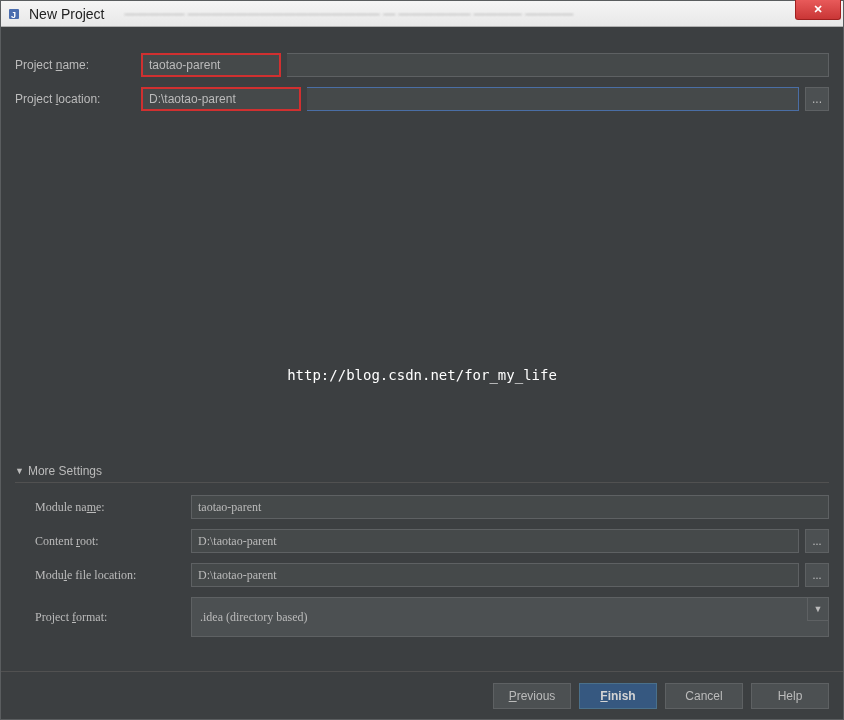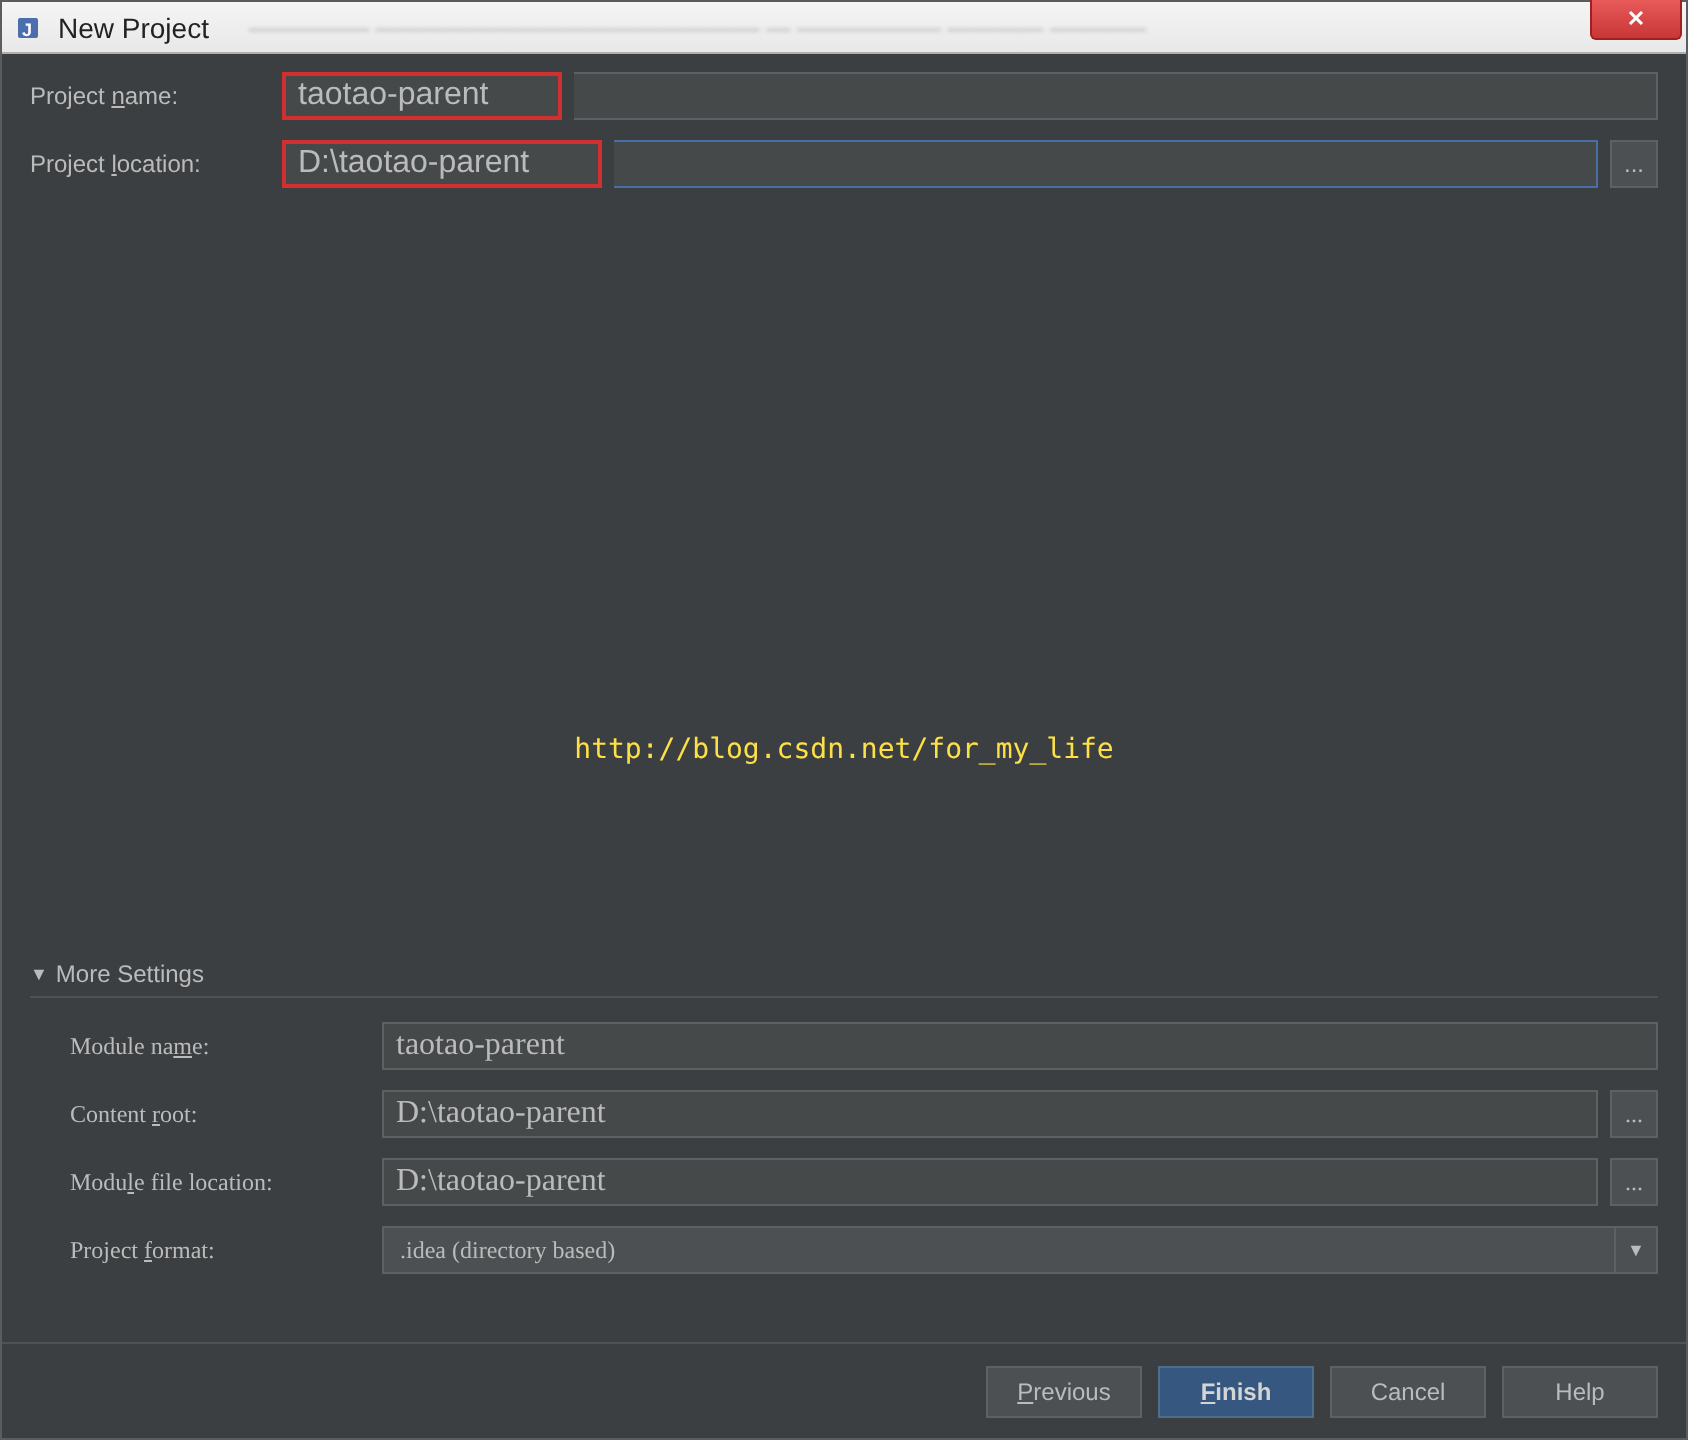--- a/index.html
+++ b/index.html
@@ -60,21 +60,21 @@
       display: flex;
       align-items: center;
       justify-content: center;
       color: white;
       font-weight: bold;
       font-size: 11px;
     }
     .content {
       flex: 1;
       background: #3c3f41;
-      padding: 9px 14px 10px 14px;
+      padding: 26px 14px 10px 14px;
       display: flex;
       flex-direction: column;
       position: relative;
     }
     .row {
       display: flex;
       align-items: center;
       margin-bottom: 10px;
       gap: 6px;
     }
@@ -85,21 +85,21 @@
       flex-shrink: 0;
     }
     .label .mn { text-decoration: underline; }
     .input {
       flex: 1;
       height: 24px;
       background: #45494a;
       border: 1px solid #5e6163;
       color: #bbbbbb;
       padding: 0 6px;
-      font-size: 16px;
+      font-size: 12px;
       font-family: inherit;
       outline: none;
     }
     .input.focused {
       border: 1px solid #4a6ea5;
       background: #45494a;
     }
     .red-box {
       border: 2px solid #d03030 !important;
       outline: none;
@@ -114,21 +114,21 @@
       display: flex;
       align-items: center;
       justify-content: center;
       cursor: pointer;
     }
     .watermark {
       position: absolute;
       top: 340px;
       left: 50%;
       transform: translateX(-50%);
-      color: #fde047;
+      color: #ffffff;
       font-family: "Consolas", monospace;
       font-size: 14px;
       pointer-events: none;
     }
     .more-settings-section {
       margin-top: auto;
     }
     .more-settings-header {
       display: flex;
       align-items: center;
@@ -148,21 +148,21 @@
     }
     .settings-body .row { margin-bottom: 10px; font-family: Liberation Serif, serif; }
     .settings-body .label { width: 150px; }
     .select-wrap {
       flex: 1;
       position: relative;
       display: flex;
     }
     .select {
       flex: 1;
-      height: 24px;
+      height: 40px;
       background: #4c5052;
       border: 1px solid #5e6163;
       color: #bbbbbb;
       padding: 0 24px 0 8px;
       font-size: 12px;
       display: flex;
       align-items: center;
       position: relative;
     }
     .select-arrow {

